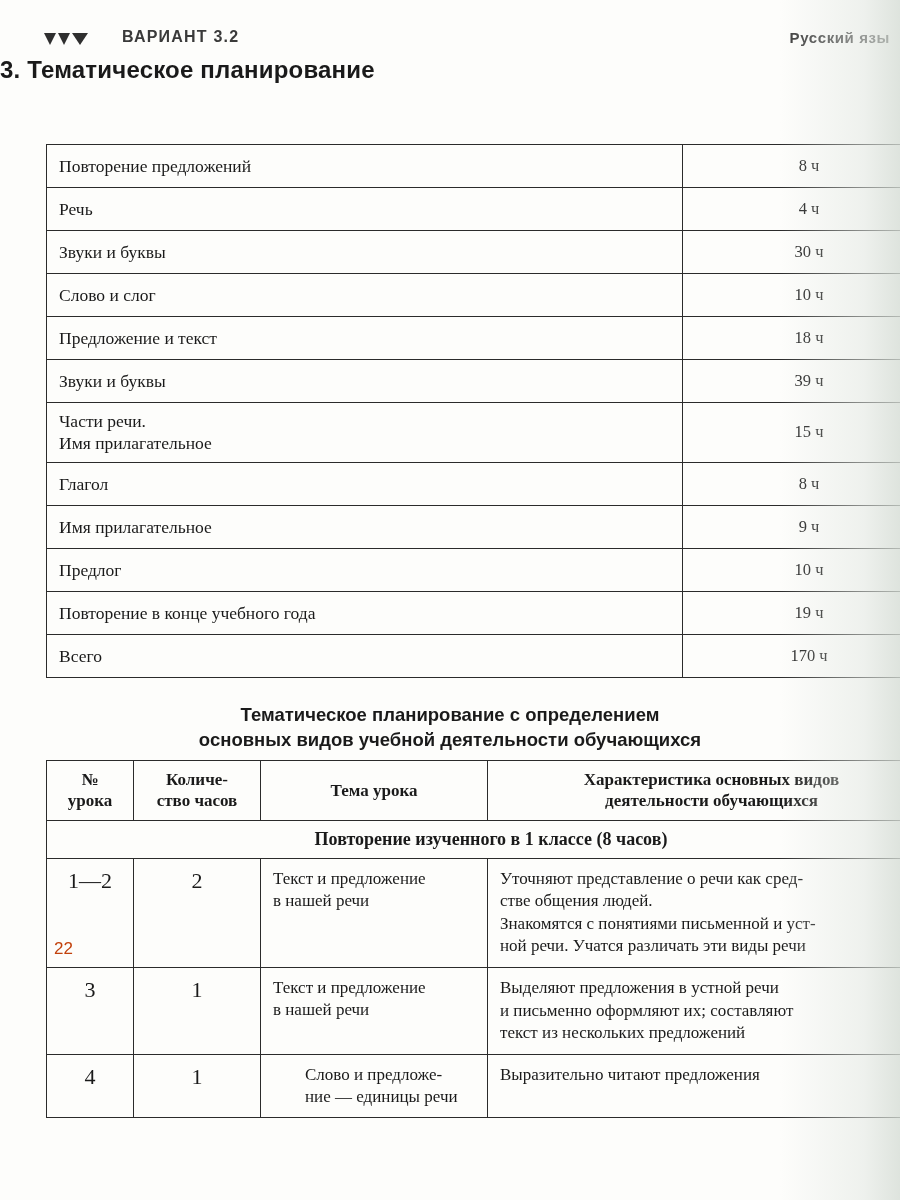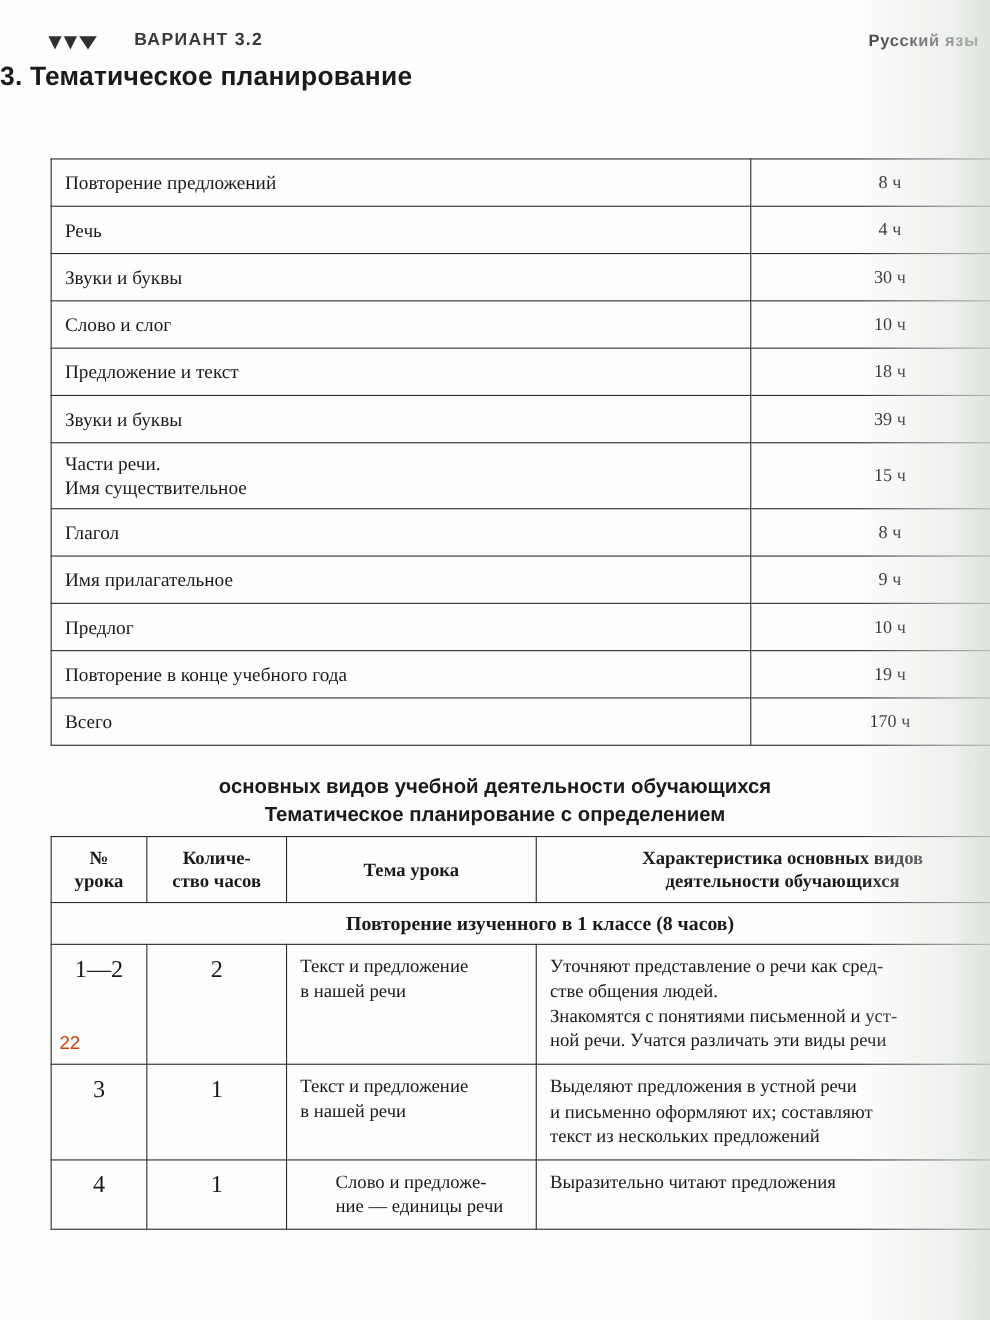--- a/index.html
+++ b/index.html
@@ -234,21 +234,21 @@
       <tr>
         <td class="topic">Предложение и текст</td>
         <td class="hours">18 ч</td>
       </tr>
       <tr>
         <td class="topic">Звуки и буквы</td>
         <td class="hours">39 ч</td>
       </tr>
       <tr>
         <td class="topic" style="white-space: pre-line;">Части речи.
-Имя существительное</td>
+Имя прилагательное</td>
         <td class="hours">15 ч</td>
       </tr>
       <tr>
         <td class="topic">Глагол</td>
         <td class="hours">8 ч</td>
       </tr>
       <tr>
         <td class="topic">Имя прилагательное</td>
         <td class="hours">9 ч</td>
       </tr>
@@ -261,22 +261,22 @@
         <td class="hours">19 ч</td>
       </tr>
       <tr>
         <td class="topic">Всего</td>
         <td class="hours">170 ч</td>
       </tr>
     </tbody>
   </table>
 
   <div class="block2-title">
+    <div>Тематическое планирование с определением</div>
     <div>основных видов учебной деятельности обучающихся</div>
-    <div>Тематическое планирование с определением</div>
   </div>
 
   <table class="table2">
     <thead>
       <tr>
         <th class="col-num" style="white-space: pre-line;">№
 урока</th>
         <th class="col-hours" style="white-space: pre-line;">Количе-
 ство часов</th>
         <th class="col-theme">Тема урока</th>

